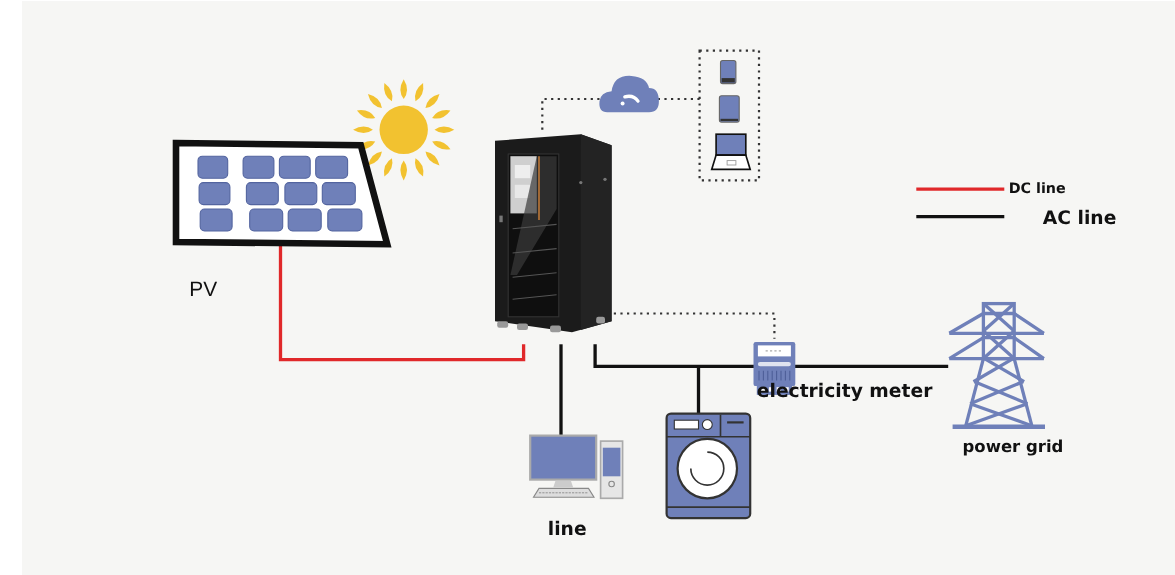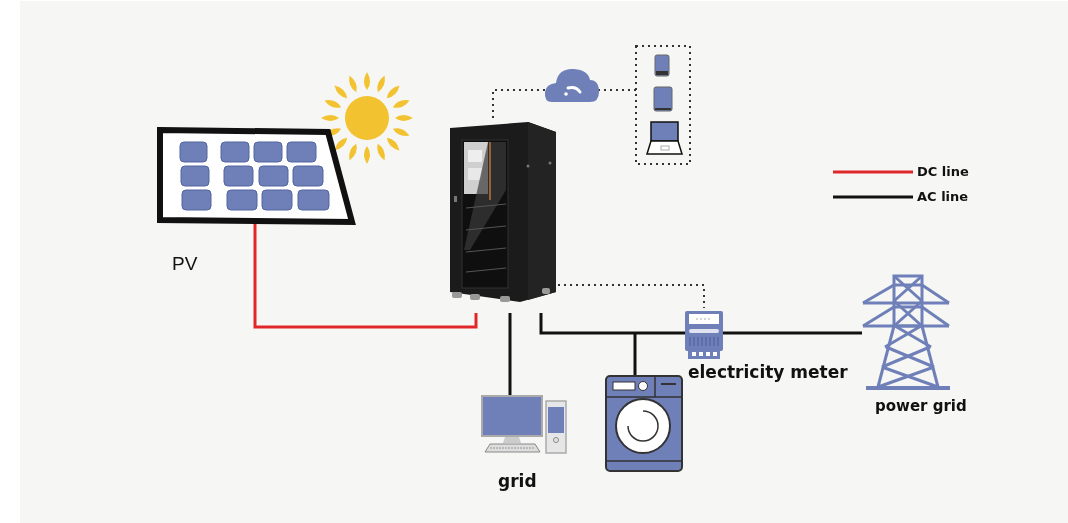--- a/index.html
+++ b/index.html
@@ -2,24 +2,24 @@
 <html><head>
   <meta charset="utf-8">
   <style>
     html, body { margin: 0; padding: 0; background: #ffffff; }
     body { width: 1068px; height: 523px; position: relative; overflow: hidden; font-family: "Liberation Sans", sans-serif; }
     #panel { position: absolute; left: 20px; top: 1px; width: 1048px; height: 522px; background: #f6f6f4; }
     #diagram { position: absolute; left: 0; top: 0; width: 1068px; height: 523px; }
     .lbl { position: absolute; color: #111; font-family: "DejaVu Sans", sans-serif; font-weight: bold; white-space: nowrap; text-align: right; }
     .lbl-pv { font-family: "Liberation Sans", sans-serif; font-weight: normal; font-size: 19px; left: 172px; top: 233px; margin-top: 20px; }
     .lbl-load { font-size: 17px; left: 498px; top: 471px; }
-    .lbl-meter { font-size: 17px; left: 688px; top: 362px; }
+    .lbl-meter { font-size: 17px; left: 688px; top: 346px; }
     .lbl-grid { font-size: 15px; left: 875px; top: 397px; }
     .lbl-dc { font-size: 13px; left: 917px; top: 164px; }
-    .lbl-ac { font-size: 13px; left: 917px; top: 189px; }
+    .lbl-ac { font-size: 17px; left: 948px; top: 189px; }
   </style>
 </head>
 <body>
 
 <div id="panel"></div>
 
 <svg id="diagram" viewBox="0 0 1068 523" xmlns="http://www.w3.org/2000/svg">
 
   <polyline points="255,222 255,327 476,327 476,313" fill="none" stroke="#e0282a" stroke-width="3"></polyline>
 
@@ -183,17 +183,17 @@
     <circle cx="643" cy="426" r="27" fill="#ffffff" stroke="#333" stroke-width="2"></circle>
     <path d="M628,426 A15,15 0 1 0 643,411" fill="none" stroke="#333" stroke-width="1.5"></path>
     <line x1="606" y1="461" x2="682" y2="461" stroke="#333" stroke-width="1.5"></line>
   </g>
 
   <line x1="833" y1="172" x2="913" y2="172" stroke="#e0282a" stroke-width="3"></line>
   <line x1="833" y1="197" x2="913" y2="197" stroke="#111" stroke-width="3"></line>
 </svg>
 
 <div class="lbl lbl-pv">PV</div>
-<div class="lbl lbl-load">grid</div>
+<div class="lbl lbl-load">line</div>
 <div class="lbl lbl-meter">electricity meter</div>
 <div class="lbl lbl-grid">power grid</div>
 <div class="lbl lbl-dc">DC line</div>
 <div class="lbl lbl-ac">AC line</div>
 
 </body></html>

